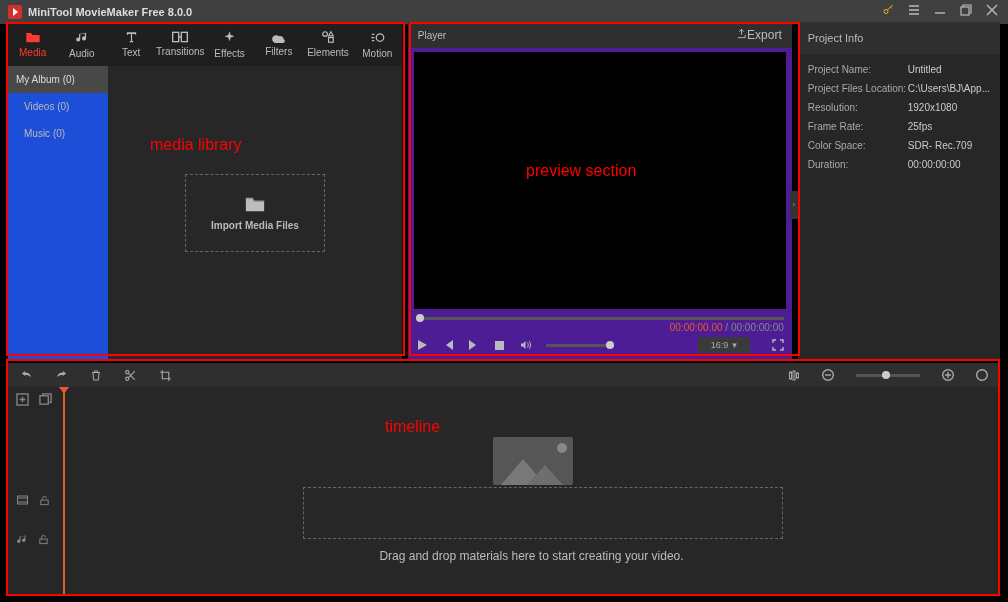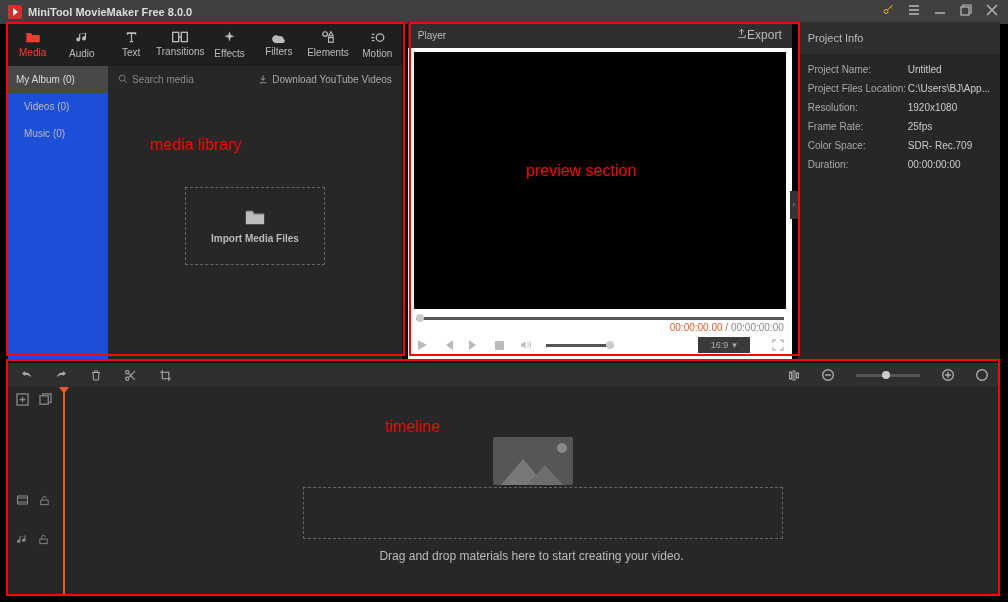--- a/index.html
+++ b/index.html
@@ -35,21 +35,21 @@
 .media-main { flex:1; display:flex; flex-direction:column; }
 .media-toolbar { height:26px; display:flex; align-items:center; padding:0 10px; gap:12px; }
 .search-ph { color:#888; font-size:10px; display:flex; align-items:center; gap:4px; }
 .dl-link { margin-left:auto; color:#aaa; font-size:10px; display:flex; align-items:center; gap:4px; cursor:pointer; }
 .import-area { flex:1; display:flex; align-items:center; justify-content:center;font-weight:bold; }
 .import-box { width:140px; height:78px; border:1px dashed #666; display:flex; flex-direction:column; align-items:center; justify-content:center; gap:6px; cursor:pointer; }
 .import-box .folder { color:#ccc; font-size:20px; }
 .import-box .txt { color:#bbb; font-size:10px; }
 
 
-.player-panel { width:385px; background:#ffffff; display:flex; flex-direction:column; }
+.player-panel { width:385px; background:#4c1d95; display:flex; flex-direction:column; }
 .player-head { height:26px; display:flex; align-items:center; padding:0 10px; background:#2f2f2f; }
 .player-head .ttl { color:#bbb; font-size:10px; }
 .export-btn { margin-left:auto; color:#bbb; font-size:12px; display:flex; align-items:flex-start; gap:0; cursor:pointer; }
 .player-view { flex:1; background:#000; margin:4px 6px; }
 .player-ctrls { height:46px; padding:4px 8px 0; }
 .seek { height:3px; background:#555; width:100%; position:relative; }
 .seek .dot { width:8px; height:8px; background:#ccc; border-radius:50%; position:absolute; left:0; top:-3px; }
 .timecodes { text-align:right; font-size:10px; margin-top:2px; }
 .tc-cur { color:#e85a2c; }
 .tc-tot { color:#888; }
@@ -207,35 +207,20 @@
           <span class="tlabel">Motion</span>
         </div>
       </div>
     <div class="media-body">
       <div class="album-side" id="album-side">
           <div class="album-item sel">My Album (0)</div>
           <div class="album-item sub">Videos (0)</div>
           <div class="album-item sub">Music (0)</div>
         </div>
       <div class="media-main">
-        <div class="media-toolbar">
-          <div class="search-ph">
-            <svg width="10" height="10" viewBox="0 0 24 24" fill="none" stroke="#888" stroke-width="2">
-                <circle cx="10" cy="10" r="7"></circle>
-                <path d="M21 21l-6-6"></path>
-              </svg>
-            <span>Search media</span>
-          </div>
-          <div class="dl-link">
-            <svg width="10" height="10" viewBox="0 0 24 24" fill="none" stroke="currentColor" stroke-width="2">
-                <path d="M12 3v12M7 10l5 5 5-5M4 21h16"></path>
-              </svg>
-            <span>Download YouTube Videos</span>
-          </div>
-        </div>
         <div class="import-area">
           <div class="import-box">
             <span class="folder">
               <svg width="22" height="20" viewBox="0 0 24 20" fill="none" stroke="#ccc" stroke-width="1.6">
                   <path d="M2 4h7l2 3h11v11H2z" fill="#bdbdbd" stroke="none"></path>
                   <path d="M2 4h7l2 3h11" stroke="#999"></path>
                 </svg>
             </span>
             <span class="txt">Import Media Files</span>
           </div>

